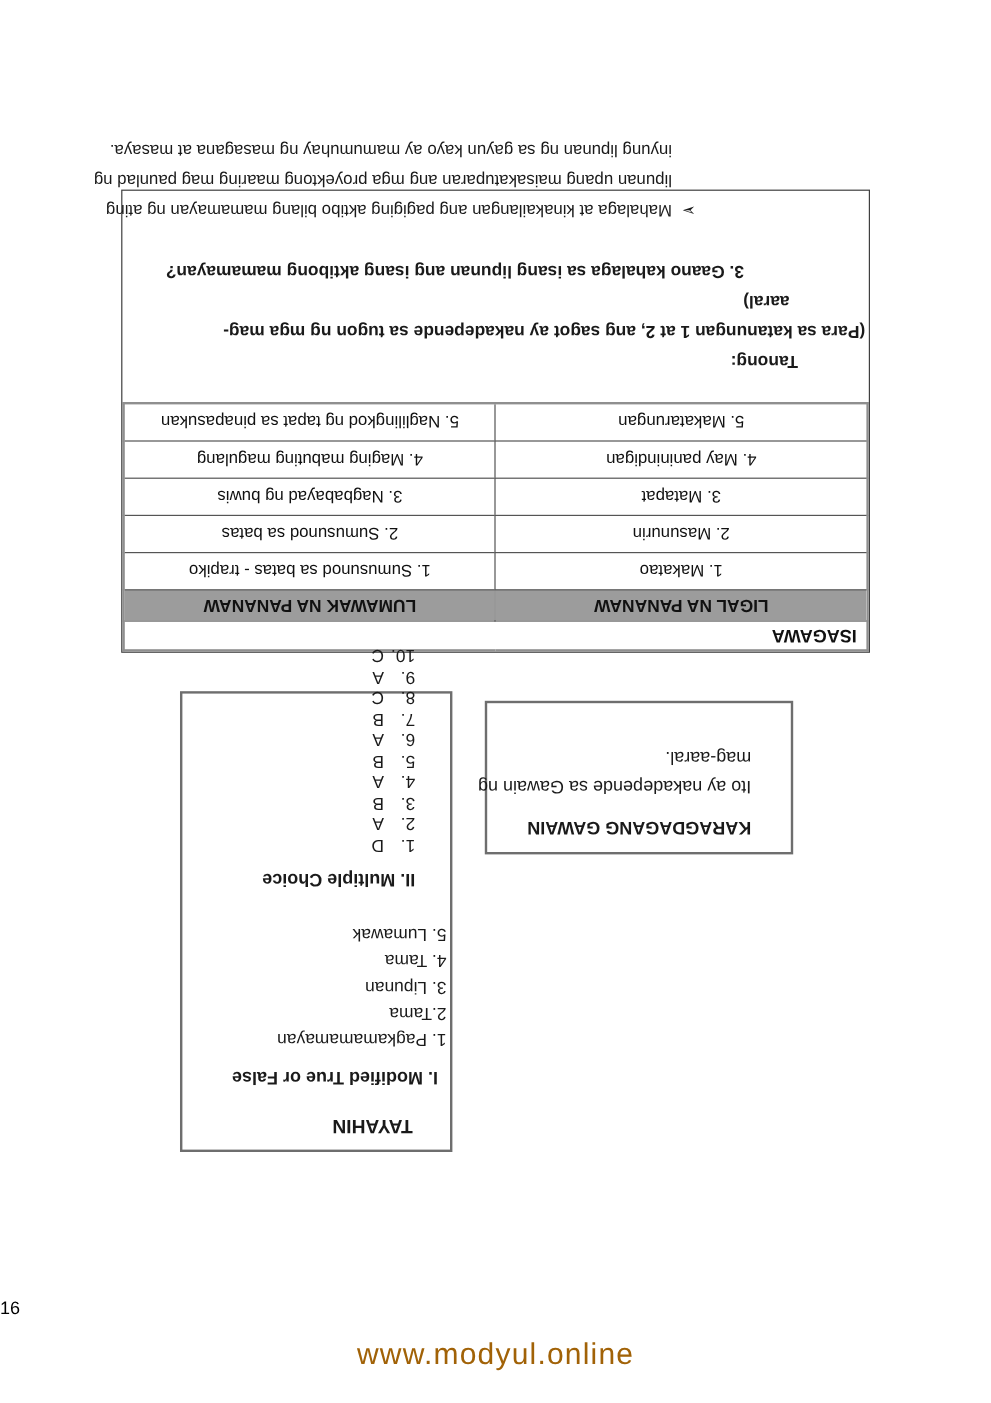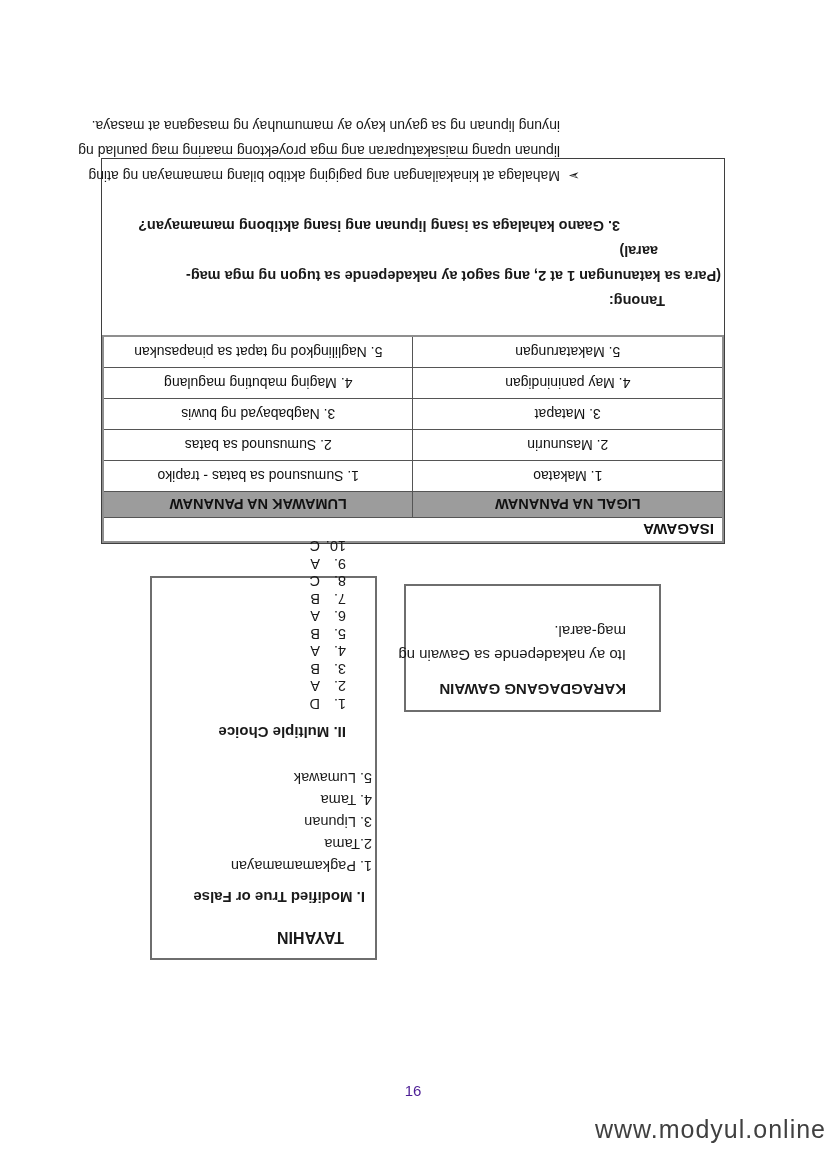--- a/index.html
+++ b/index.html
@@ -60,26 +60,26 @@
   .karagdagang-box {
     position:absolute; left:165px; top:457px; width:257px; height:128px;
     border:2px solid #6e6e6e; box-sizing:border-box; background:#fff;
   }
   .karagdagang-title { font-weight:bold; font-size:15px; margin:12px 0 0 33px; white-space:nowrap; }
   .karagdagang-body { margin:14px 0 0 33px; font-size:15px; line-height:24px; }
   .karagdagang-body p { margin:0; white-space:nowrap; }
 
   
   .page-number {
-    position:absolute; left:0; right:0; top:1082px; text-align:center;
-    font-size:15px; color:#4c1d95;
+    position:absolute; left:0; right:0; top:1082px; 
+    font-size:15px; color:#000000;
   }
   .watermark {
-    position:absolute; left:0; right:0; top:1115px; text-align:right;
-    font-size:25px; color:#404040; letter-spacing:1px;
+    position:absolute; left:0; right:0; top:1115px; text-align:center;
+    font-size:25px; color:#a16207; letter-spacing:1px;
   }
 </style>
 </head>
 <body>
 
 <div class="page">
 
   <div class="rotated-content">
 
     <section class="isagawa-box">

